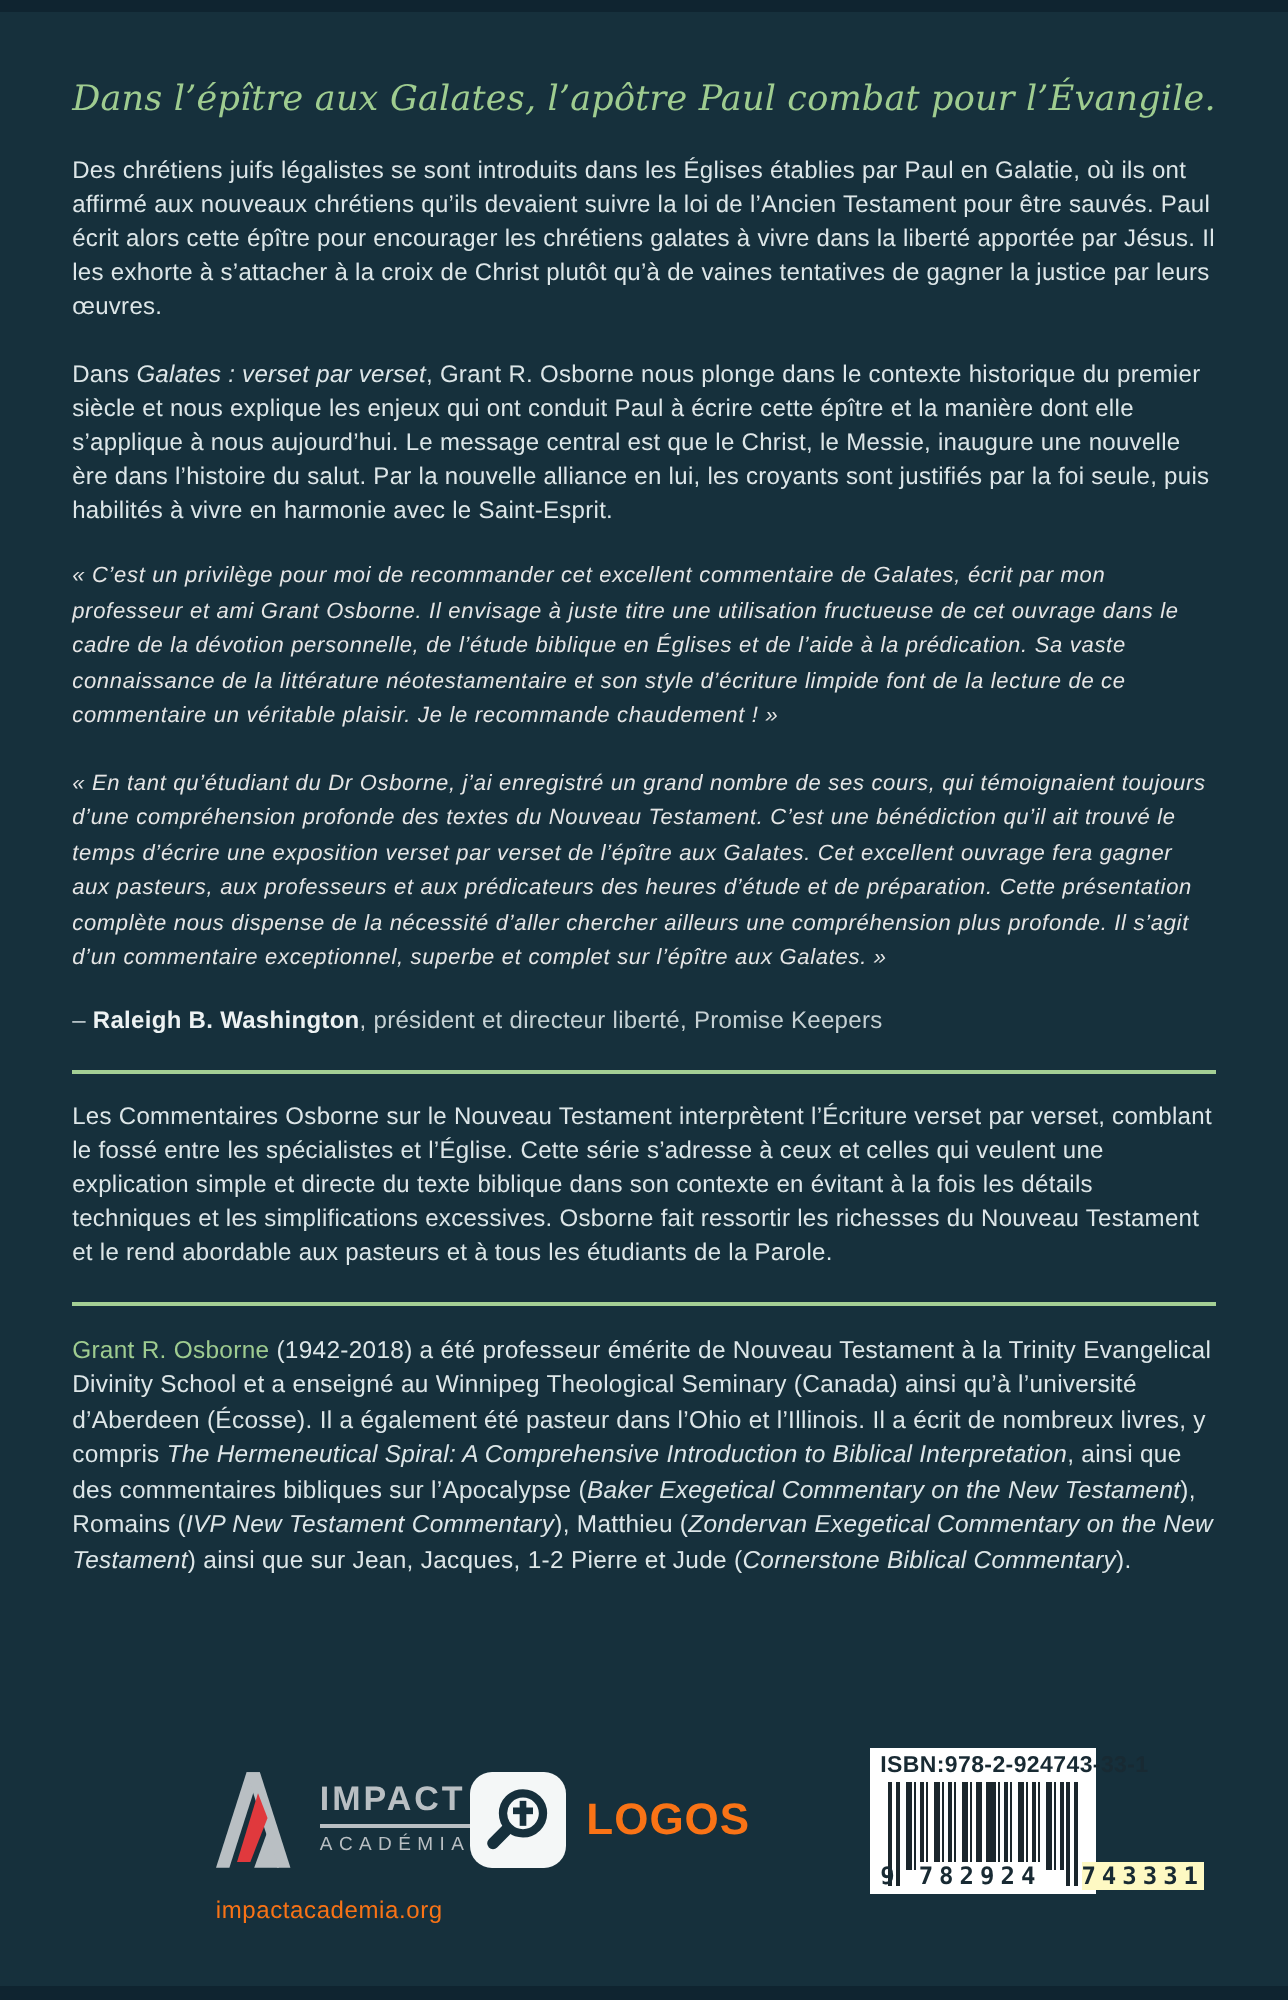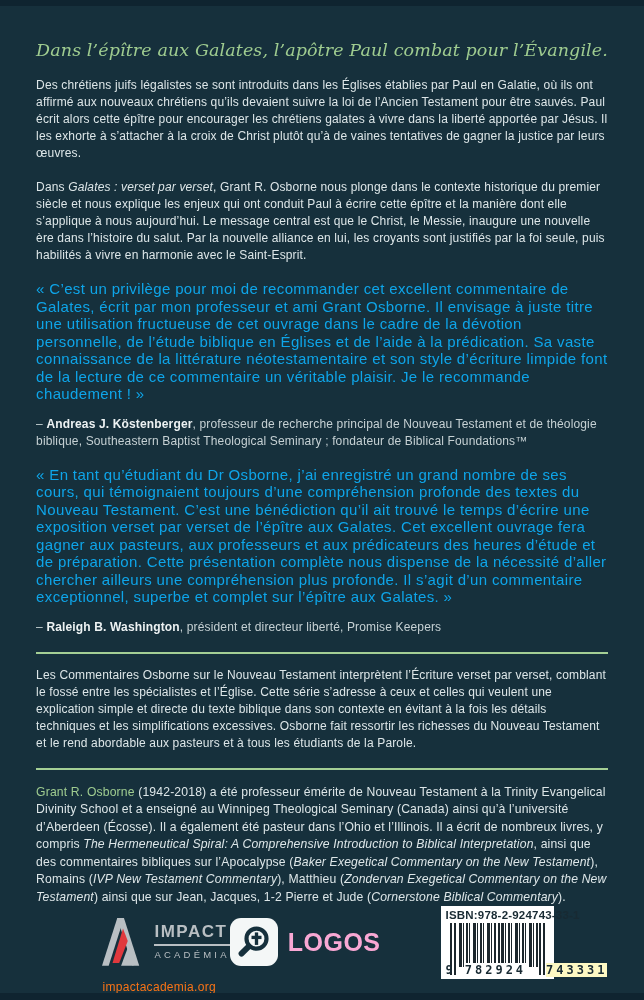--- a/index.html
+++ b/index.html
@@ -40,24 +40,25 @@
   }
   p.body {
     margin-top: 17px;
     font-size: 12px;
     line-height: 17px;
     letter-spacing: 0.15px;
     color: #dde6e8;
   }
   p.quote {
     margin-top: 16px;
-    font-size: 15px;
+    font-size: 11px;
     line-height: 17.5px;
+    font-style: italic;
     letter-spacing: 0.35px;
-    color: #0ea5e9;
+    color: #e5e5e5;
   }
   p.attr {
     margin-top: 13px;
     font-size: 12px;
     line-height: 17px;
     letter-spacing: 0.15px;
     color: #c6d1d4;
   }
   .seg-i { font-style: italic; }
   .seg-b { font-weight: 700; color: #edf2f3; }
@@ -101,22 +102,22 @@
   }
   
   .logos-block { display: flex; align-items: center; gap: 10px; padding-top: 12px; margin-right: 60px; }
   .logos-icon {
     width: 48px; height: 48px;
     background: #f4f7f7;
     border-radius: 11px;
     display: flex; align-items: center; justify-content: center;
   }
   .logos-word {
-    font-size: 25px; font-weight: 700; letter-spacing: 0.5px;
-    color: #f9a8d4;
+    font-size: 22px; font-weight: 700; letter-spacing: 0.5px;
+    color: #f97316;
   }
   
   .barcode {
     width: 113px;
     background: #ffffff;
     padding: 3px 5px 4px 5px;
     position: relative;
   }
   .isbn {
     font-size: 11.5px; font-weight: 700; color: #182a33;
@@ -158,21 +159,20 @@
   <div class="edge-top"></div>
 
   <main class="content">
     <h1 class="headline">Dans l’épître aux Galates, l’apôtre Paul combat pour l’Évangile.</h1>
 
     <p class="body">Des chrétiens juifs légalistes se sont introduits dans les Églises établies par Paul en Galatie, où ils ont affirmé aux nouveaux chrétiens qu’ils devaient suivre la loi de l’Ancien Testament pour être sauvés. Paul écrit alors cette épître pour encourager les chrétiens galates à vivre dans la liberté apportée par Jésus. Il les exhorte à s’attacher à la croix de Christ plutôt qu’à de vaines tentatives de gagner la justice par leurs œuvres.</p>
 
     <p class="body"><span>Dans </span><span class="seg-i">Galates : verset par verset</span><span>, Grant R. Osborne nous plonge dans le contexte historique du premier siècle et nous explique les enjeux qui ont conduit Paul à écrire cette épître et la manière dont elle s’applique à nous aujourd’hui. Le message central est que le Christ, le Messie, inaugure une nouvelle ère dans l’histoire du salut. Par la nouvelle alliance en lui, les croyants sont justifiés par la foi seule, puis habilités à vivre en harmonie avec le Saint-Esprit.</span></p>
 
     <p class="quote">« C’est un privilège pour moi de recommander cet excellent commentaire de Galates, écrit par mon professeur et ami Grant Osborne. Il envisage à juste titre une utilisation fructueuse de cet ouvrage dans le cadre de la dévotion personnelle, de l’étude biblique en Églises et de l’aide à la prédication. Sa vaste connaissance de la littérature néotestamentaire et son style d’écriture limpide font de la lecture de ce commentaire un véritable plaisir. Je le recommande chaudement ! »</p>
-    <p class="attr"><span>– </span><span class="seg-b">Andreas J. Köstenberger</span><span>, professeur de recherche principal de Nouveau Testament et de théologie biblique, Southeastern Baptist Theological Seminary ; fondateur de Biblical Foundations™</span></p>
 
     <p class="quote">« En tant qu’étudiant du Dr Osborne, j’ai enregistré un grand nombre de ses cours, qui témoignaient toujours d’une compréhension profonde des textes du Nouveau Testament. C’est une bénédiction qu’il ait trouvé le temps d’écrire une exposition verset par verset de l’épître aux Galates. Cet excellent ouvrage fera gagner aux pasteurs, aux professeurs et aux prédicateurs des heures d’étude et de préparation. Cette présentation complète nous dispense de la nécessité d’aller chercher ailleurs une compréhension plus profonde. Il s’agit d’un commentaire exceptionnel, superbe et complet sur l’épître aux Galates. »</p>
     <p class="attr"><span>– </span><span class="seg-b">Raleigh B. Washington</span><span>, président et directeur liberté, Promise Keepers</span></p>
 
     <hr class="divider">
 
     <p class="body series">Les Commentaires Osborne sur le Nouveau Testament interprètent l’Écriture verset par verset, comblant le fossé entre les spécialistes et l’Église. Cette série s’adresse à ceux et celles qui veulent une explication simple et directe du texte biblique dans son contexte en évitant à la fois les détails techniques et les simplifications excessives. Osborne fait ressortir les richesses du Nouveau Testament et le rend abordable aux pasteurs et à tous les étudiants de la Parole.</p>
 
     <hr class="divider">
 

